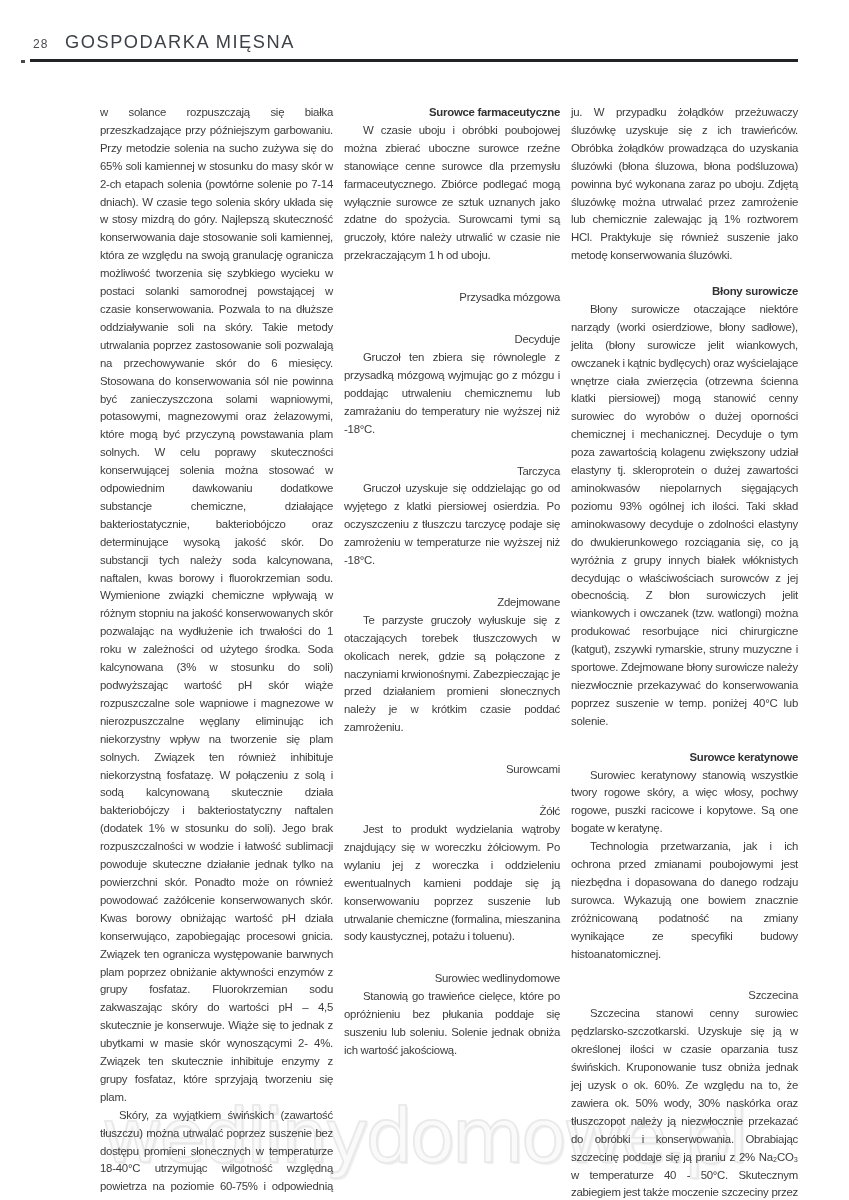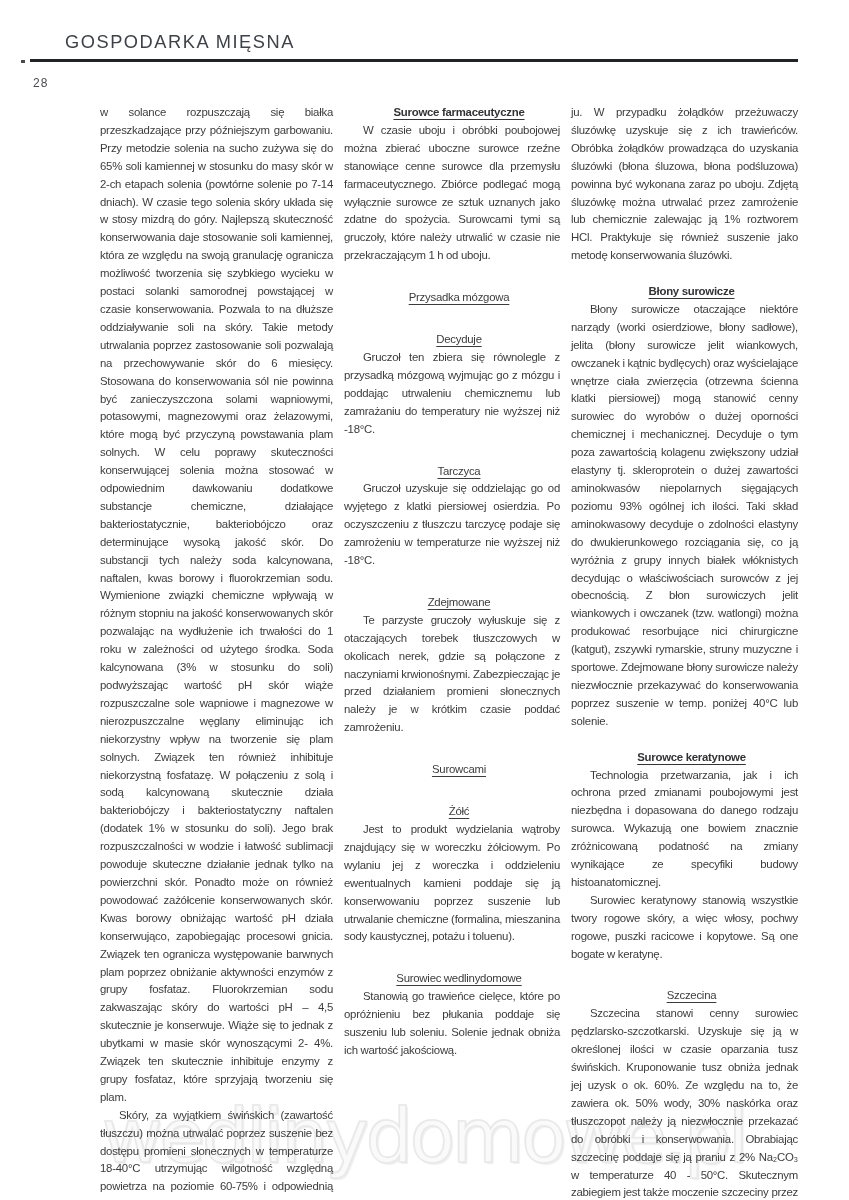--- a/index.html
+++ b/index.html
@@ -17,21 +17,20 @@
   }
 
   
   .page-number {
     position: absolute;
     left: 33px;
     top: 37px;
     font-size: 12px;
     letter-spacing: 1px;
     color: #4b4b4f;
-    margin-top: 39px;
   }
   .section-title {
     position: absolute;
     left: 65px;
     top: 31px;
     font-size: 19px;
     font-weight: 400;
     letter-spacing: 1.6px;
     color: #3e4248;
     transform: scaleX(0.96);
@@ -75,23 +74,22 @@
   .col-1 { width: 233px; margin-right: 11px; }
   .col-2 { width: 216px; margin-right: 11px; }
   .col-3 { width: 227px; }
 
   .col p {
     margin: 0;
   }
   .col p.indent { text-indent: 19px; }
   .col .h2, .col .h3 {
     margin: 17.9px 0 0 14px;
-    text-decoration: underline;
     text-underline-offset: 2.5px;
-    text-align: center;
+    text-align: right;
   }
   .col .h2 { font-weight: 700; color: #333336; }
   .col .h3 { font-weight: 400; margin-top: 24px; }
   .col > :first-child { margin-top: 4px; }
 
   
   .watermark {
     position: absolute;
     left: 102px;
     top: 1093px;
@@ -142,22 +140,22 @@
         <div class="h3">Żółć</div>
         <p class="indent">Jest to produkt wydzielania wątroby znajdujący się w woreczku żółciowym. Po wylaniu jej z woreczka i oddzieleniu ewentualnych kamieni poddaje się ją konserwowaniu poprzez suszenie lub utrwalanie chemiczne (formalina, mieszanina sody kaustycznej, potażu i toluenu).</p>
         <div class="h3">Surowiec wedlinydomowe</div>
         <p class="indent">Stanowią go trawieńce cielęce, które po opróżnieniu bez płukania poddaje się suszeniu lub soleniu. Solenie jednak obniża ich wartość jakościową.</p>
       </div>
     <div class="col col-3">
         <p class="">ju. W przypadku żołądków przeżuwaczy śluzówkę uzyskuje się z ich trawieńców. Obróbka żołądków prowadząca do uzyskania śluzówki (błona śluzowa, błona podśluzowa) powinna być wykonana zaraz po uboju. Zdjętą śluzówkę można utrwalać przez zamrożenie lub chemicznie zalewając ją 1% roztworem HCl. Praktykuje się również suszenie jako metodę konserwowania śluzówki.</p>
         <div class="h2">Błony surowicze</div>
         <p class="indent">Błony surowicze otaczające niektóre narządy (worki osierdziowe, błony sadłowe), jelita (błony surowicze jelit wiankowych, owczanek i kątnic bydlęcych) oraz wyścielające wnętrze ciała zwierzęcia (otrzewna ścienna klatki piersiowej) mogą stanowić cenny surowiec do wyrobów o dużej oporności chemicznej i mechanicznej. Decyduje o tym poza zawartością kolagenu zwiększony udział elastyny tj. skleroprotein o dużej zawartości aminokwasów niepolarnych sięgających poziomu 93% ogólnej ich ilości. Taki skład aminokwasowy decyduje o zdolności elastyny do dwukierunkowego rozciągania się, co ją wyróżnia z grupy innych białek włóknistych decydując o właściwościach surowców z jej obecnością. Z błon surowiczych jelit wiankowych i owczanek (tzw. watlongi) można produkować resorbujące nici chirurgiczne (katgut), zszywki rymarskie, struny muzyczne i sportowe. Zdejmowane błony surowicze należy niezwłocznie przekazywać do konserwowania poprzez suszenie w temp. poniżej 40°C lub solenie.</p>
         <div class="h2">Surowce keratynowe</div>
+        <p class="indent">Surowiec keratynowy stanowią wszystkie twory rogowe skóry, a więc włosy, pochwy rogowe, puszki racicowe i kopytowe. Są one bogate w keratynę.</p>
         <p class="indent">Technologia przetwarzania, jak i ich ochrona przed zmianami poubojowymi jest niezbędna i dopasowana do danego rodzaju surowca. Wykazują one bowiem znacznie zróżnicowaną podatność na zmiany wynikające ze specyfiki budowy histoanatomicznej.</p>
-        <p class="indent">Surowiec keratynowy stanowią wszystkie twory rogowe skóry, a więc włosy, pochwy rogowe, puszki racicowe i kopytowe. Są one bogate w keratynę.</p>
         <div class="h3">Szczecina</div>
         <p class="indent">Szczecina stanowi cenny surowiec pędzlarsko-szczotkarski. Uzyskuje się ją w określonej ilości w czasie oparzania tusz świńskich. Kruponowanie tusz obniża jednak jej uzysk o ok. 60%. Ze względu na to, że zawiera ok. 50% wody, 30% naskórka oraz tłuszczopot należy ją niezwłocznie przekazać do obróbki i konserwowania. Obrabiając szczecinę poddaje się ją praniu z 2% Na₂CO₃ w temperaturze 40 - 50°C. Skutecznym zabiegiem jest także moczenie szczeciny przez 48godzin w 4% roztworze ługu sodowego. Następnie po wymyciu następuje proces suszenia przez 4 h w 50 - 60°C do zawartości wody wynoszącej maksymalnie 16%. W uzyskanym produkcie dopuszcza się 3% naskórka oraz 3% tłuszczopotu.</p>
       </div>
   </div>
 
   <div class="watermark">wedlinydomowe.pl</div>
 
 </div>
 
 </body></html>

